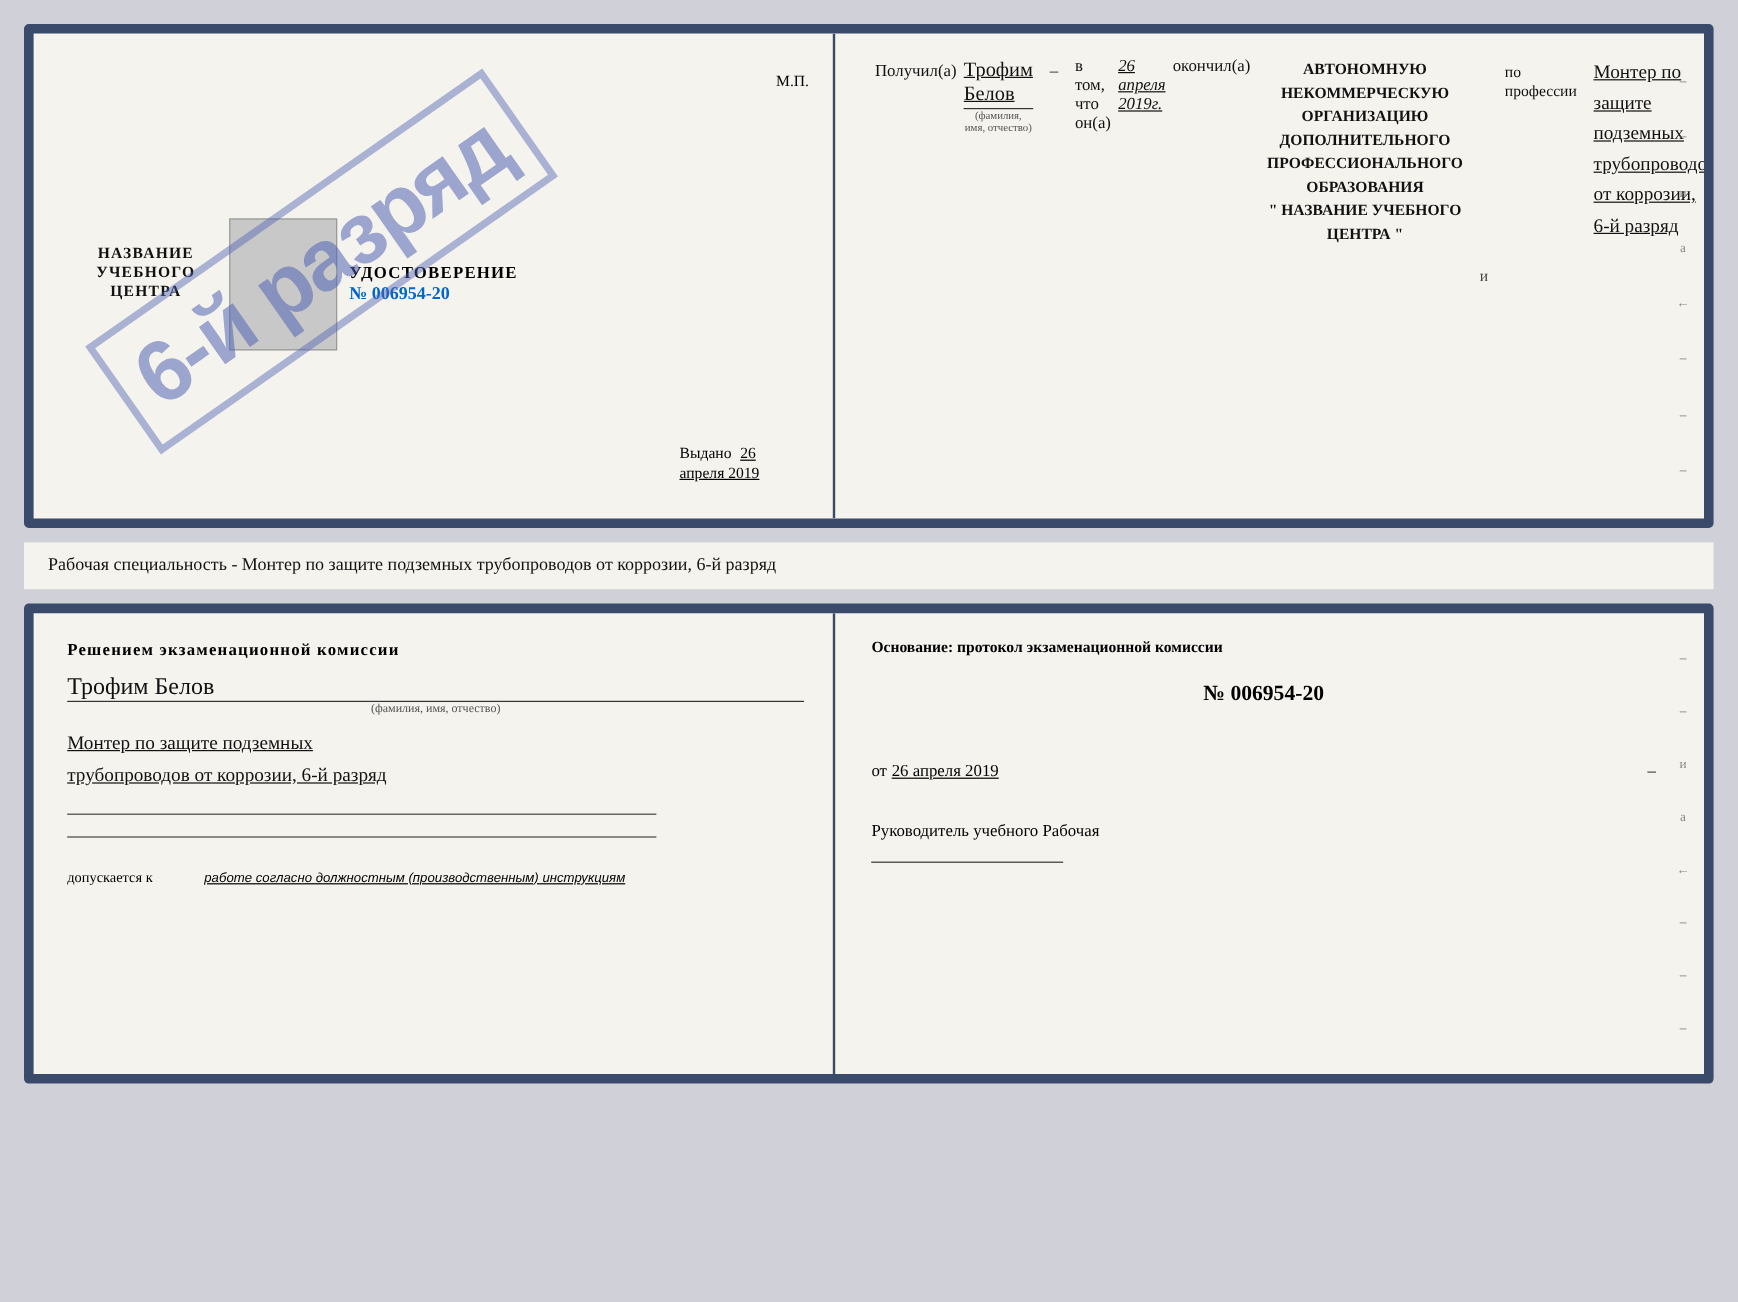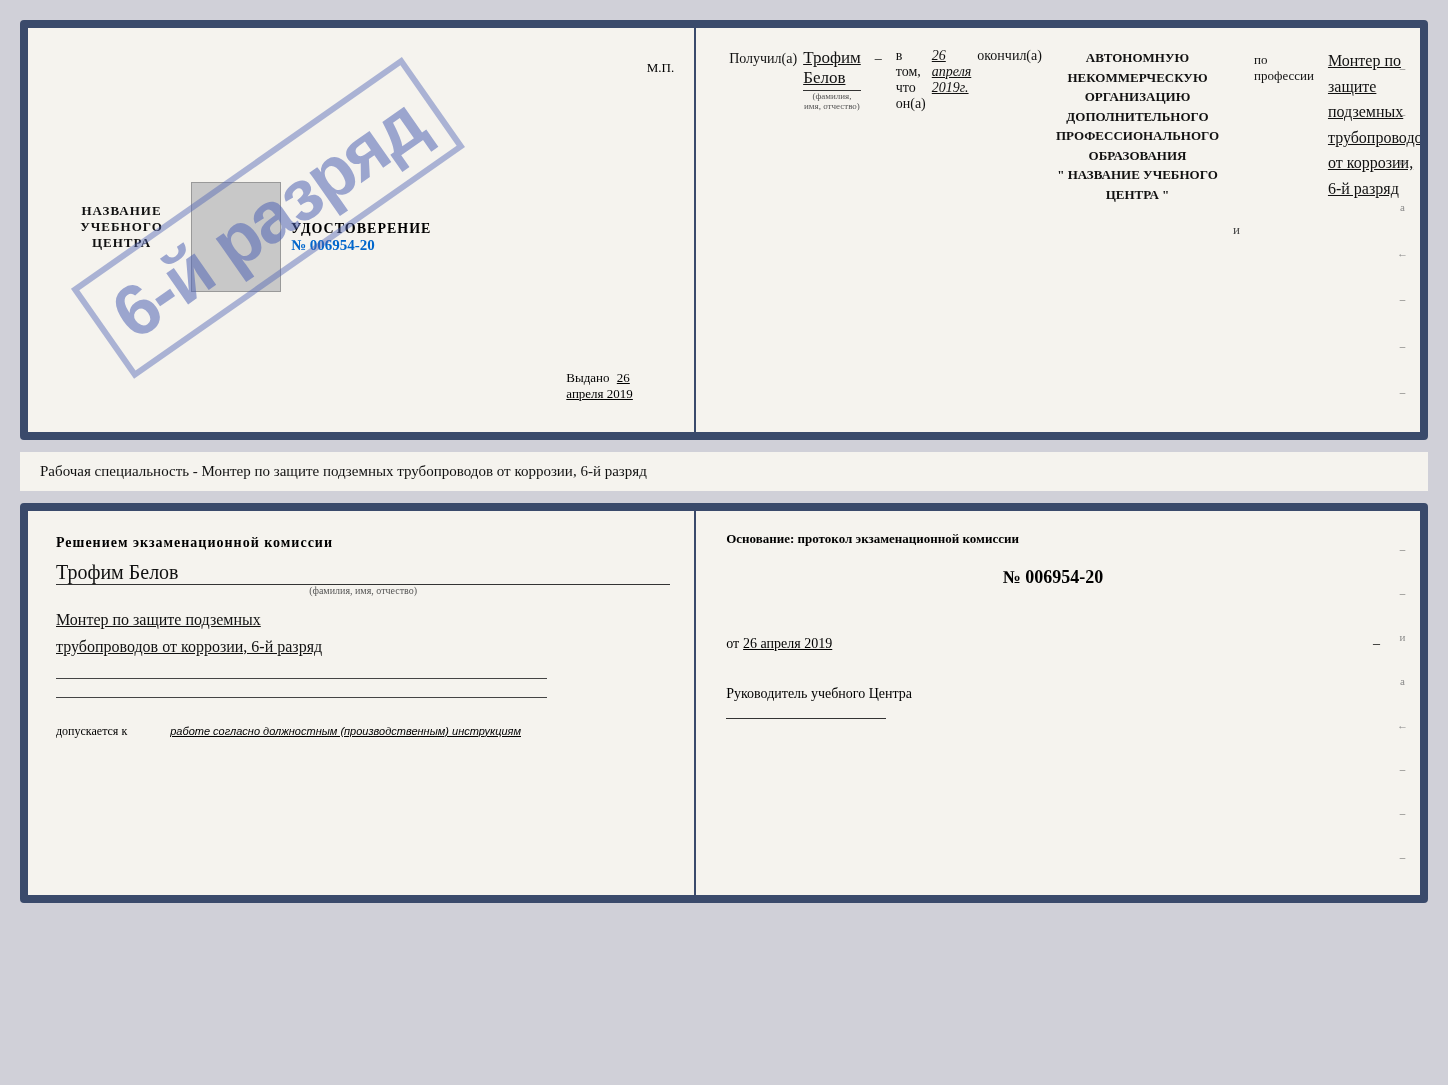--- a/index.html
+++ b/index.html
@@ -419,21 +419,21 @@
       <div class="number-big">№  006954-20</div>
 
       <div class="ot-line">
         <span>от</span>
         <span style="text-decoration:underline;">26 апреля 2019</span>
         <span style="margin-left:auto;">–</span>
       </div>
 
 
       <div style="margin-top:20px;">
-        <div>Руководитель учебного Центра</div>
+        <div>Руководитель учебного Рабочая</div>
         <div class="sign-line"></div>
       </div>
 
     </div>
 
     <div style="position:absolute;right:12px;top:0;bottom:0;display:flex;flex-direction:column;justify-content:space-evenly;align-items:center;pointer-events:none;">
       <span style="font-size:11px;color:#666;">–</span>
       <span style="font-size:11px;color:#666;">–</span>
       <span style="font-size:11px;color:#888;">и</span>
       <span style="font-size:11px;color:#888;">а</span>

